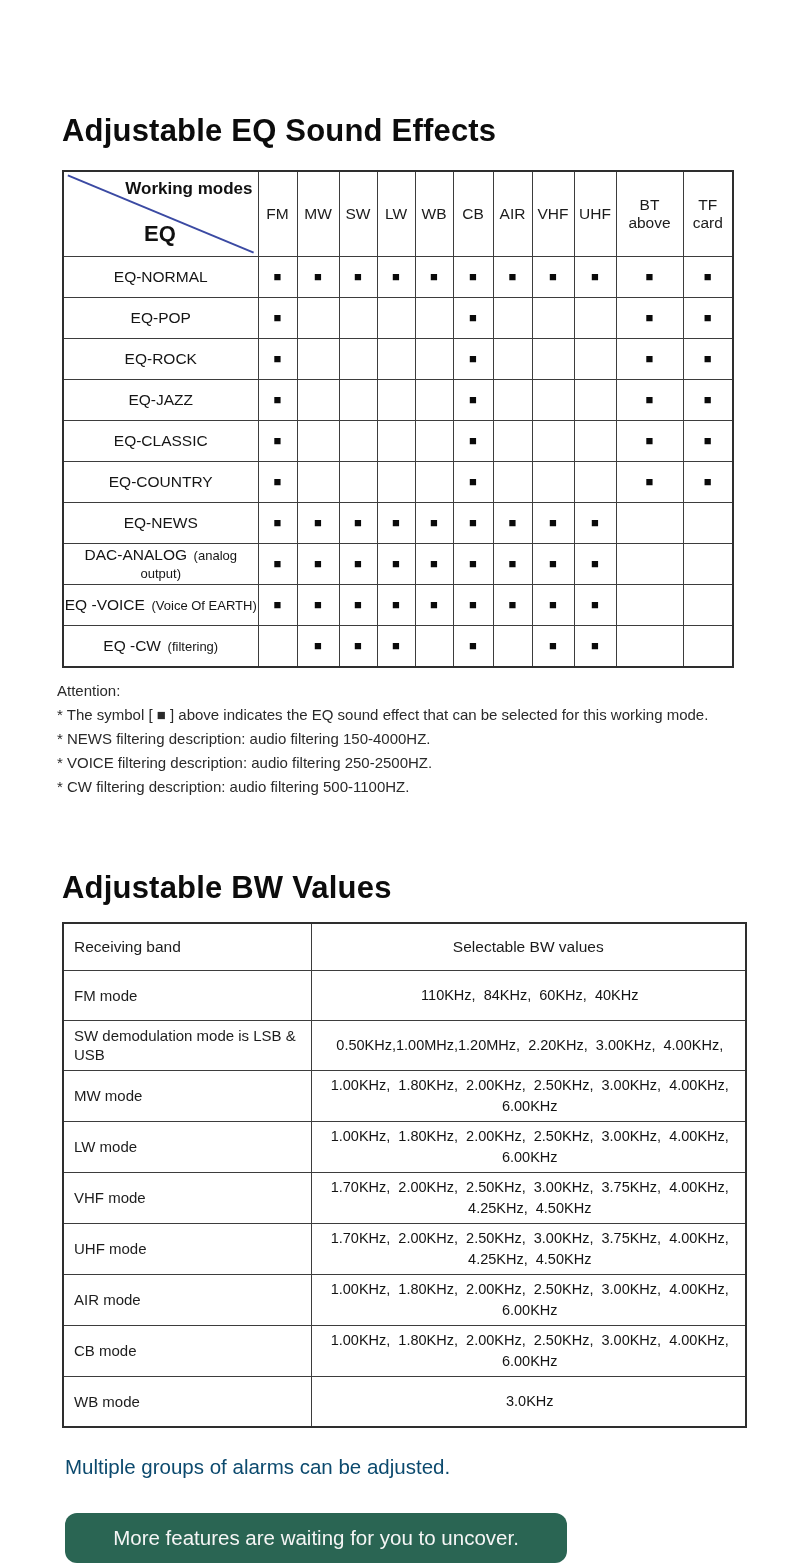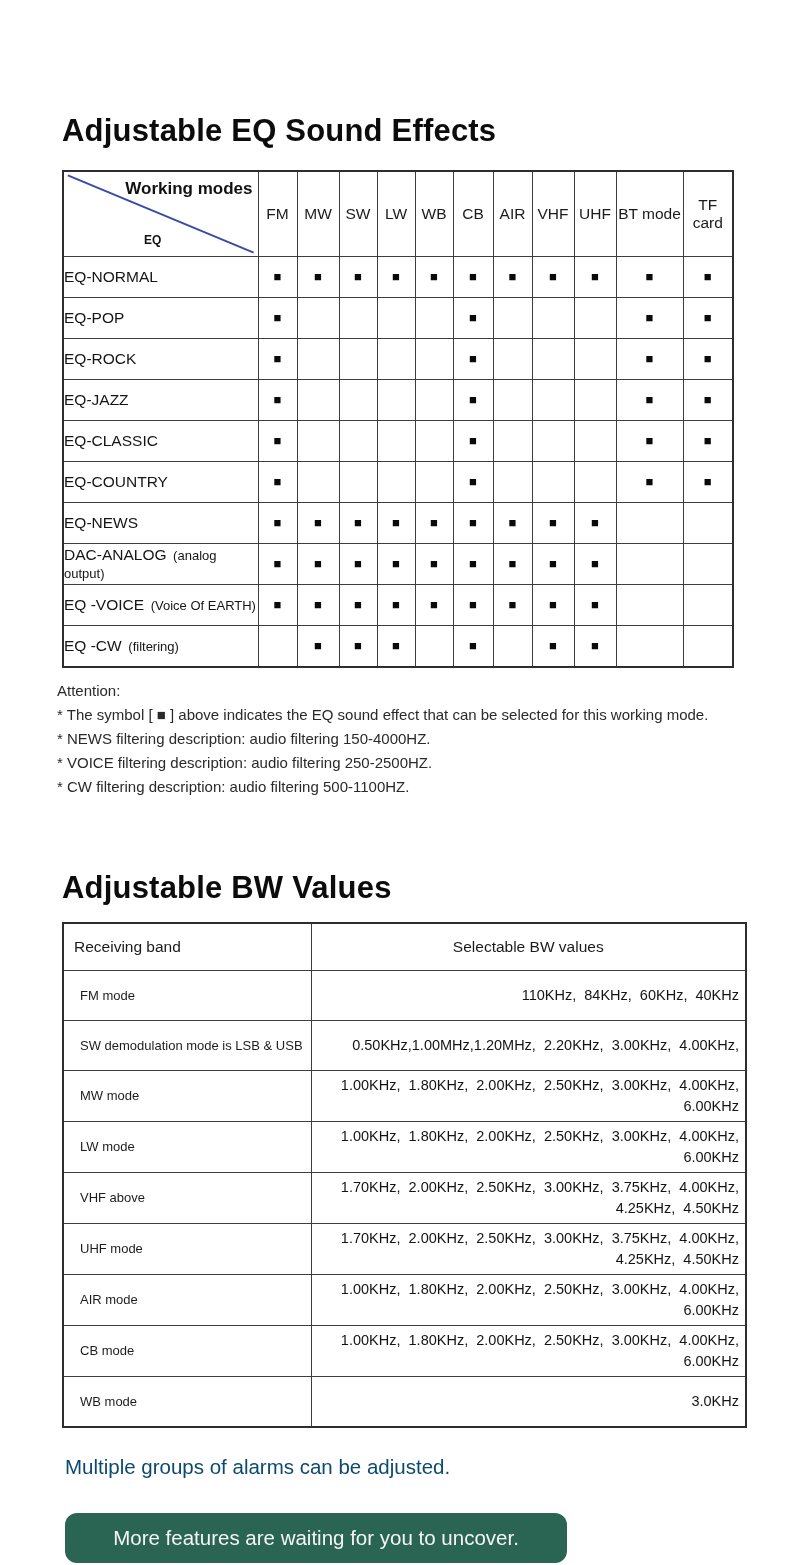--- a/index.html
+++ b/index.html
@@ -18,40 +18,40 @@
   table.eq{
     border-collapse:collapse;table-layout:fixed;width:672px;
     margin:19px 0 8px 62px;border:2px solid #2e2e2e;
   }
   table.eq th,table.eq td{border:1px solid #3d3d3d;padding:0;}
   table.eq thead th{height:84px;font-weight:normal;font-size:15.5px;vertical-align:middle;}
   table.eq td{height:40px;}
   th.corner{position:relative;}
   .corner svg{position:absolute;left:0;top:0;width:100%;height:100%;}
   .corner-top{position:absolute;top:7px;right:5px;font-weight:bold;font-size:17px;color:#111;}
-  .corner-bottom{position:absolute;bottom:9px;left:80px;font-weight:bold;font-size:12px;color:#111;}
-  td.eq-label{text-align:left;padding-left:8px;font-size:15.5px;color:#151515;}
+  .corner-bottom{position:absolute;bottom:9px;left:80px;font-weight:bold;font-size:22px;color:#111;}
+  td.eq-label{text-align:center;padding-left:8px;font-size:15.5px;color:#151515;}
   td.eq-label .note{font-size:13px;margin-left:3px;}
   td.mark{text-align:center;font-size:13px;line-height:1;color:#0a0a0a;}
 
   
   .attention{margin:11px 4px 0 57px;font-size:15px;line-height:24px;color:#2a2a2a;}
   .attention div{white-space:nowrap;}
 
   
   table.bw{
     border-collapse:collapse;table-layout:fixed;width:683px;
     margin:14px 0 0 62px;border:2px solid #2e2e2e;
   }
   table.bw th,table.bw td{border:1px solid #3d3d3d;vertical-align:middle;}
   table.bw thead th{height:44px;font-weight:normal;font-size:15.5px;}
   table.bw th.band-h{text-align:left;padding-left:10px;}
   table.bw td{height:41px;}
-  td.band{text-align:left;padding-left:16px;font-size:13px;color:#1d1d1d;line-height:19px;}
-  td.vals{text-align:right;padding:4px 6px 4px 9px;font-size:14.5px;line-height:21px;
+  td.band{text-align:left;padding-left:10px;font-size:15px;color:#1d1d1d;line-height:19px;}
+  td.vals{text-align:center;padding:4px 6px 4px 9px;font-size:14.5px;line-height:21px;
           white-space:pre-wrap;color:#141414;}
 
   
   .alarms-text{margin:27px 0 0 65px;font-size:20.5px;color:#0c4a6e;}
   .uncover-btn{
     display:block;margin:34px 0 0 65px;width:502px;height:50px;
     border:none;border-radius:12px;color:#f5f5f5;font-size:20.5px;
     font-family:"Liberation Sans","DejaVu Sans",sans-serif;
     text-align:center;cursor:pointer;
   }
@@ -87,21 +87,21 @@
         </th>
         <th class="modehead">FM</th>
         <th class="modehead">MW</th>
         <th class="modehead">SW</th>
         <th class="modehead">LW</th>
         <th class="modehead">WB</th>
         <th class="modehead">CB</th>
         <th class="modehead">AIR</th>
         <th class="modehead">VHF</th>
         <th class="modehead">UHF</th>
-        <th class="modehead">BT mode</th>
+        <th class="modehead">BT above</th>
         <th class="modehead">TF card</th>
       </tr>
     </thead>
   <tbody>
       <tr>
         <td class="eq-label"><span class="lab">EQ-NORMAL</span></td>
         <td class="mark">■</td>
         <td class="mark">■</td>
         <td class="mark">■</td>
         <td class="mark">■</td>
@@ -276,21 +276,21 @@
       </tr>
       <tr>
         <td class="band">MW mode</td>
         <td class="vals">1.00KHz,  1.80KHz,  2.00KHz,  2.50KHz,  3.00KHz,  4.00KHz,  6.00KHz</td>
       </tr>
       <tr>
         <td class="band">LW mode</td>
         <td class="vals">1.00KHz,  1.80KHz,  2.00KHz,  2.50KHz,  3.00KHz,  4.00KHz,  6.00KHz</td>
       </tr>
       <tr>
-        <td class="band">VHF above</td>
+        <td class="band">VHF mode</td>
         <td class="vals">1.70KHz,  2.00KHz,  2.50KHz,  3.00KHz,  3.75KHz,  4.00KHz,  4.25KHz,  4.50KHz</td>
       </tr>
       <tr>
         <td class="band">UHF mode</td>
         <td class="vals">1.70KHz,  2.00KHz,  2.50KHz,  3.00KHz,  3.75KHz,  4.00KHz,  4.25KHz,  4.50KHz</td>
       </tr>
       <tr>
         <td class="band">AIR mode</td>
         <td class="vals">1.00KHz,  1.80KHz,  2.00KHz,  2.50KHz,  3.00KHz,  4.00KHz,  6.00KHz</td>
       </tr>

